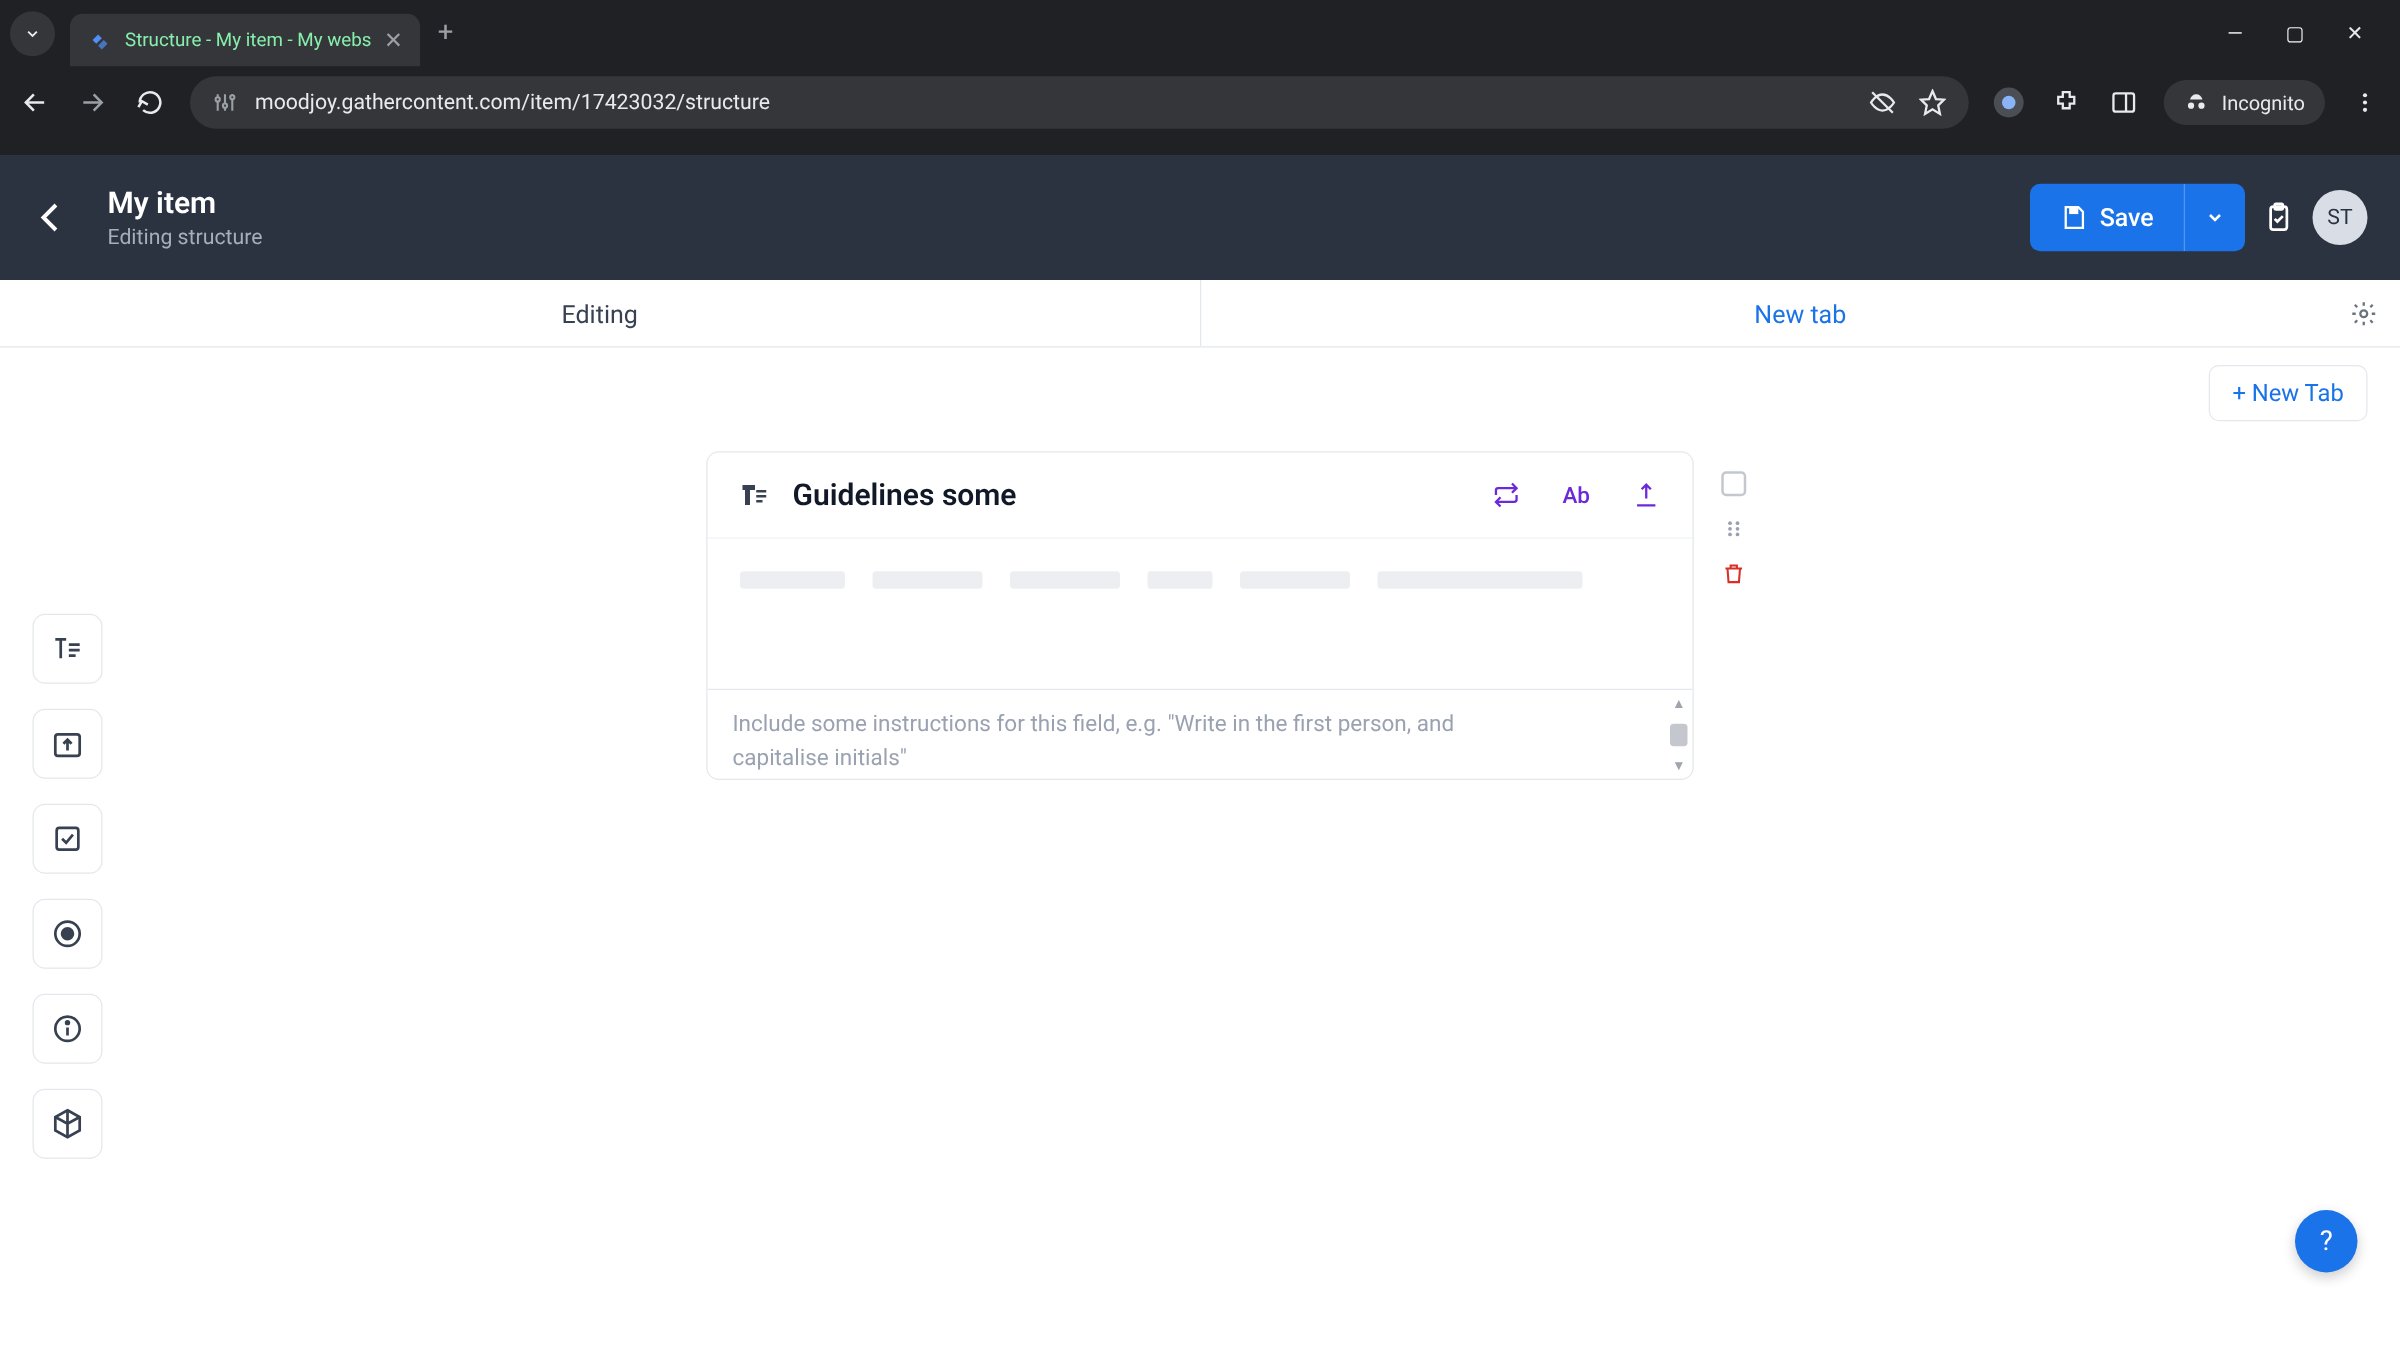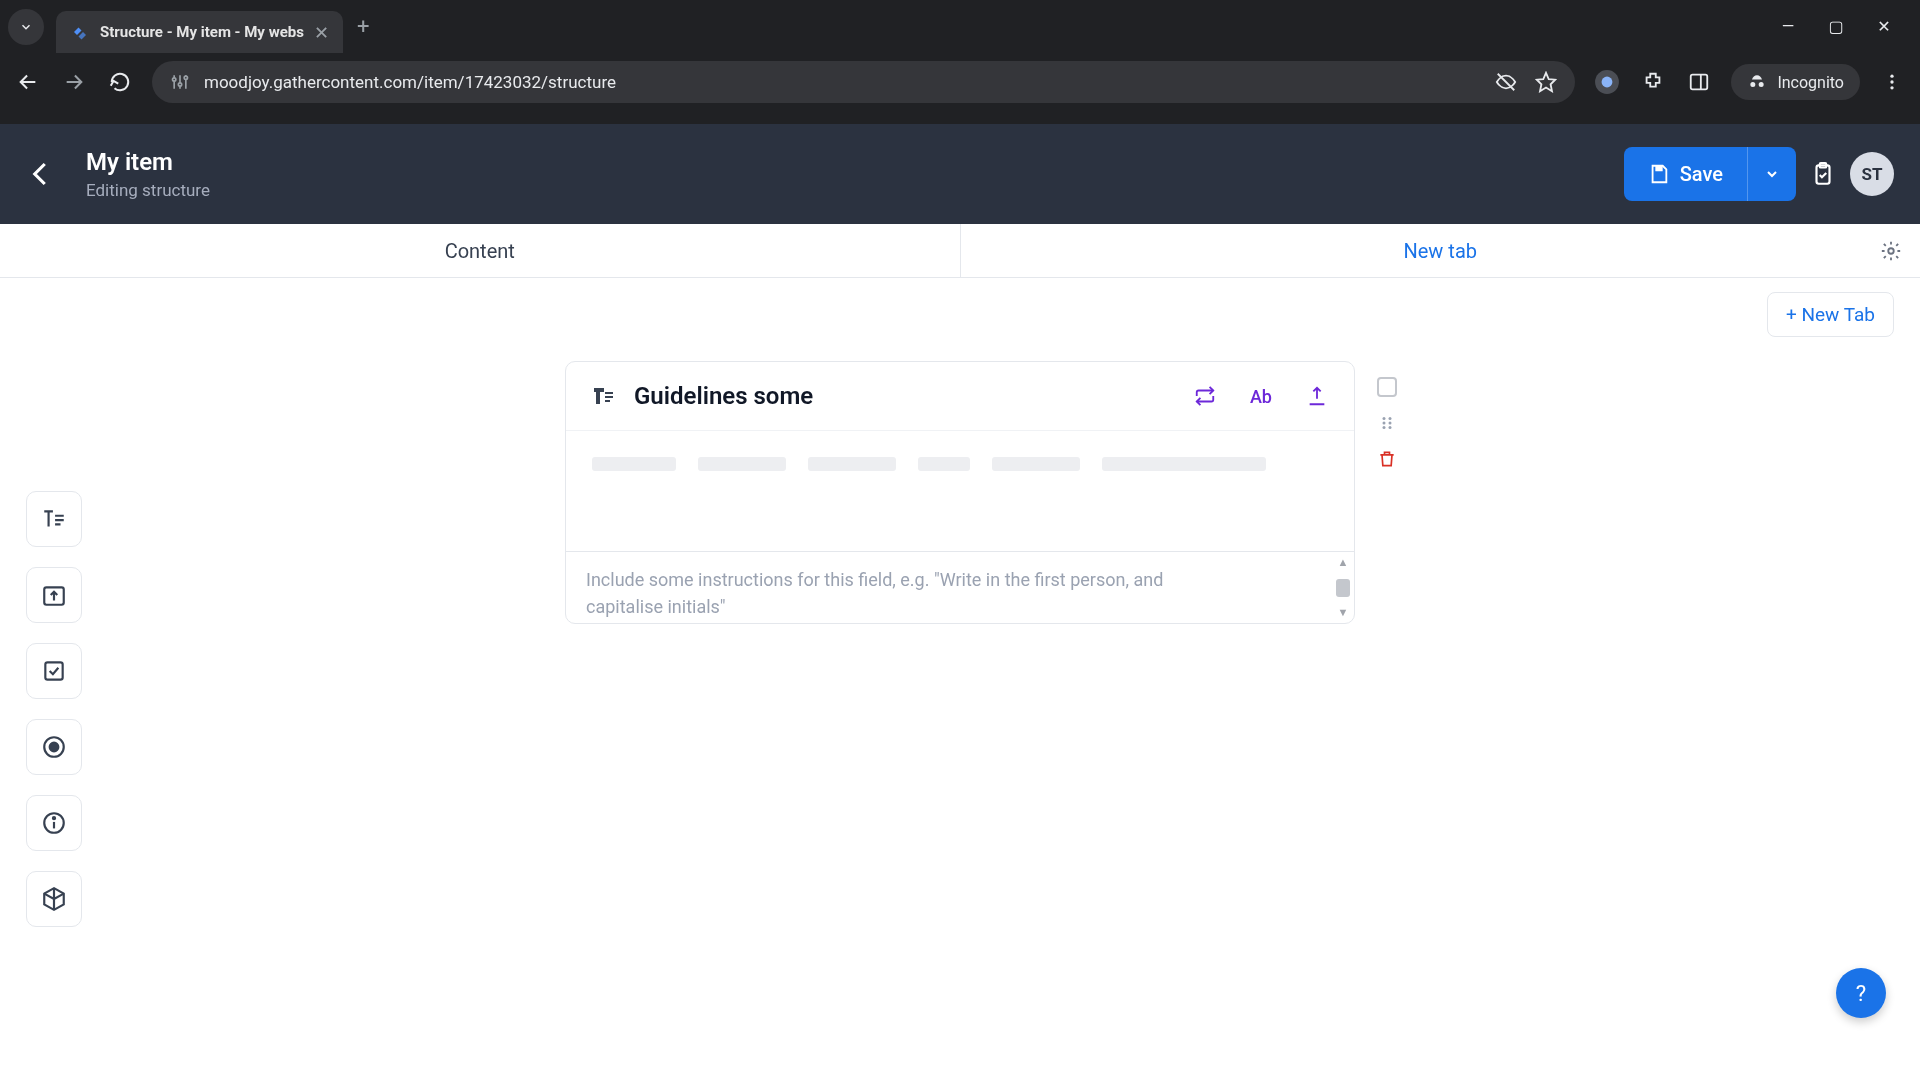--- a/index.html
+++ b/index.html
@@ -4,21 +4,21 @@
 <style>
 * { margin: 0; padding: 0; box-sizing: border-box; font-family: -apple-system, BlinkMacSystemFont, "Segoe UI", Roboto, sans-serif; }
 body { background: #fff; width: 1920px; height: 1080px; overflow: hidden; transform-origin: top left; }
 
 
 .browser-chrome { background: #202124; height: 124px; }
 .tab-strip { display: flex; align-items: center; height: 53px; padding: 0 8px; }
 .tab-dropdown { width: 36px; height: 36px; background: #35363a; border-radius: 50%; display: flex; align-items: center; justify-content: center; margin-right: 12px; cursor: pointer; }
 .browser-tab { background: #35363a; height: 42px; display: flex; align-items: center; padding: 0 14px; border-radius: 10px 10px 0 0; gap: 10px; min-width: 280px; margin-top: 11px; }
 .tab-favicon { width: 20px; height: 20px; display:flex; align-items:center; justify-content:center; }
-.tab-title { color: #e5e5e5; font-size: 15px; flex: 1; white-space: nowrap; overflow: hidden; font-weight: bold; }
+.tab-title { color: #86efac; font-size: 15px; flex: 1; white-space: nowrap; overflow: hidden; }
 .tab-close { color: #9aa0a6; cursor: pointer; font-size: 18px; }
 .new-tab-btn { color: #9aa0a6; font-size: 22px; margin-left: 14px; cursor: pointer; }
 .window-controls { margin-left: auto; display: flex; gap: 28px; padding-right: 18px; color: #e8eaed; }
 .window-ctrl { cursor: pointer; font-size: 16px; width: 20px; text-align: center; }
 
 .nav-bar { display: flex; align-items: center; height: 58px; padding: 0 14px; gap: 18px; }
 .nav-btn { color: #9aa0a6; cursor: pointer; display:flex; align-items:center; justify-content:center; width: 28px; height: 28px; }
 .nav-btn.active { color: #e8eaed; }
 .url-bar { flex: 1; background: #35363a; border-radius: 24px; height: 42px; display: flex; align-items: center; padding: 0 18px; gap: 14px; }
 .site-icon { color: #9aa0a6; }
@@ -30,21 +30,21 @@
 .app-header { background: #2b3240; height: 100px; display: flex; align-items: center; padding: 0 26px; }
 .back-btn { color: #fff; cursor: pointer; margin-right: 30px; }
 .header-titles { color: #fff; }
 .header-title { font-size: 24px; font-weight: 600; }
 .header-subtitle { font-size: 17px; color: #a6adbd; margin-top: 4px; }
 .header-actions { margin-left: auto; display: flex; align-items: center; gap: 14px; }
 .save-group { display: flex; background: #1a73e8; border-radius: 8px; height: 54px; overflow: hidden; }
 .save-btn { display: flex; align-items: center; gap: 10px; padding: 0 24px; color: #fff; font-size: 20px; font-weight: 500; cursor: pointer; }
 .save-dropdown { display: flex; align-items: center; padding: 0 16px; border-left: 1px solid rgba(255,255,255,0.25); color: #fff; cursor: pointer; }
 .clipboard-btn { color: #fff; cursor: pointer; }
-.avatar { width: 44px; height: 44px; border-radius: 50%; background: #d9dde6; color: #2b3240; display: flex; align-items: center; justify-content: center; font-weight: 700; font-size: 17px; }
+.avatar { width: 44px; height: 44px; border-radius: 50%; background: #d9dde6; color: #2b3240; display: flex; align-items: center; justify-content: center; font-weight: 400; font-size: 17px; }
 
 
 .tabs-bar { display: flex; height: 54px; border-bottom: 1px solid #e4e7ec; position: relative; }
 .tab { flex: 1; display: flex; align-items: center; justify-content: center; font-size: 20px; cursor: pointer; }
 .tab.content-tab { color: #374151; border-right: 1px solid #e4e7ec; }
 .tab.new-tab { color: #1a73e8; }
 .settings-gear { position: absolute; right: 18px; top: 50%; transform: translateY(-50%); color: #6b7280; cursor: pointer; }
 
 
 .new-tab-row { display: flex; justify-content: flex-end; padding: 14px 26px; }
@@ -227,21 +227,21 @@
         </svg>
     </span>
     <div class="avatar">
       <span>ST</span>
     </div>
   </div>
 </div>
 
 <div class="tabs-bar">
   <div class="tab content-tab">
-    <span>Content</span>
+    <span>Editing</span>
   </div>
   <div class="tab new-tab">
     <span>New tab</span>
   </div>
   <span class="settings-gear">
     <svg width="22" height="22" viewBox="0 0 24 24" fill="none" stroke="currentColor" stroke-width="2">
         <circle cx="12" cy="12" r="3"></circle>
         <path d="M12 2v3M12 19v3M4.2 4.2l2.1 2.1M17.7 17.7l2.1 2.1M2 12h3M19 12h3M4.2 19.8l2.1-2.1M17.7 6.3l2.1-2.1"></path>
       </svg>
   </span>

